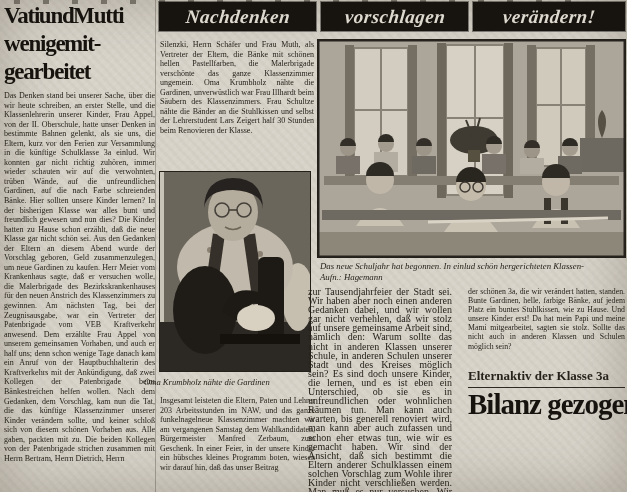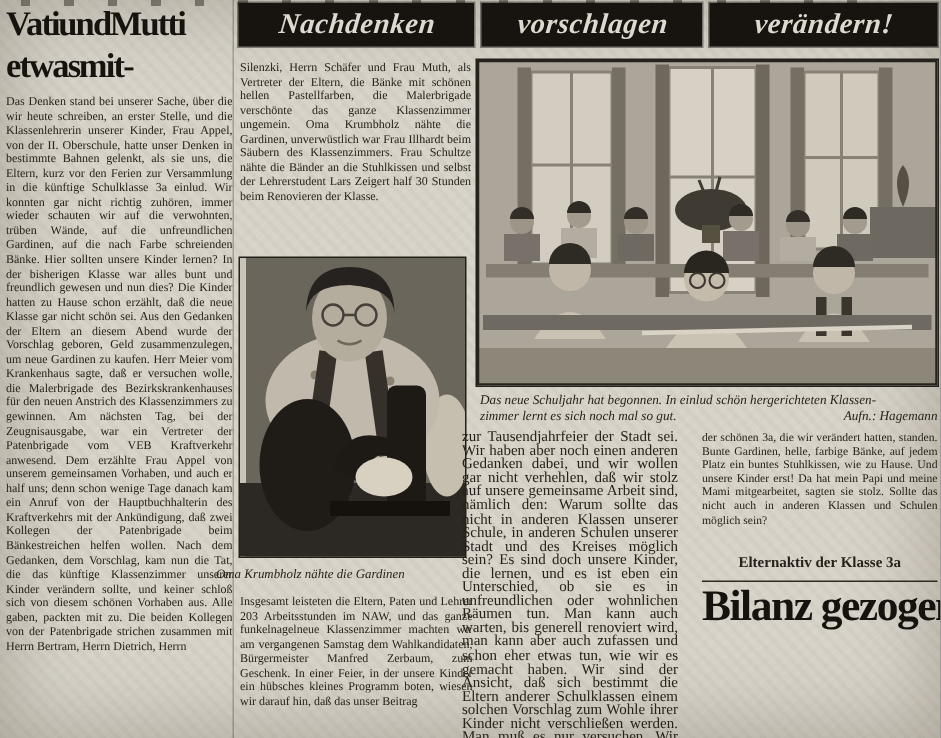--- a/index.html
+++ b/index.html
@@ -50,37 +50,38 @@
   
   .photo2{left:318px;top:40px;width:307px;height:217px;background:#aba59a;}
   .caption2{position:absolute;left:320px;top:261px;width:305px;font-style:italic;
     font-size:8.8px;line-height:11px;}
   .caption2 .l2{display:flex;justify-content:space-between;}
 
   
   .col-c{position:absolute;left:308px;top:287px;width:144px;height:206px;font-size:10px;line-height:9.1px;}
   .col-d{position:absolute;left:468px;top:287px;width:157px;}
   .col-d .d-text{height:81px;font-size:7.8px;line-height:9.1px;}
-  .signature{font-weight:bold;font-size:10px;line-height:11.5px;text-align:center;margin-top:2px;}
+  .signature{font-weight:bold;font-size:13px;line-height:11.5px;text-align:left;margin-top:2px;}
   .divider{height:1px;background:#2e2a23;margin:5px 0 3px 0;}
   .headline-2{font-weight:bold;color:var(--headline-ink);font-size:29px;line-height:26px;
     letter-spacing:-1px;white-space:nowrap;}
   .bilanz-text{margin-top:4px;height:56px;font-size:8px;line-height:9.4px;}
 </style>
 </head>
 <body>
 
 <div class="page">
   <div class="scan-dashes"></div>
   <div class="col-rule"></div>
 
   <div class="col-a">
     <h1 class="headline">
       <span>Vati und Mutti</span><br>
-      <span>etwas mit-</span><br>
+      <span>wenige mit-</span><br>
+      <span>gearbeitet</span>
     </h1>
     <p class="body-text">Das Denken stand bei unserer Sache, über die wir heute schreiben, an erster Stelle, und die Klassenlehrerin unserer Kinder, Frau Appel, von der II. Oberschule, hatte unser Denken in bestimmte Bahnen gelenkt, als sie uns, die Eltern, kurz vor den Ferien zur Versammlung in die künftige Schulklasse 3a einlud. Wir konnten gar nicht richtig zuhören, immer wieder schauten wir auf die verwohnten, trüben Wände, auf die unfreundlichen Gardinen, auf die nach Farbe schreienden Bänke. Hier sollten unsere Kinder lernen? In der bisherigen Klasse war alles bunt und freundlich gewesen und nun dies? Die Kinder hatten zu Hause schon erzählt, daß die neue Klasse gar nicht schön sei. Aus den Gedanken der Eltern an diesem Abend wurde der Vorschlag geboren, Geld zusammenzulegen, um neue Gardinen zu kaufen. Herr Meier vom Krankenhaus sagte, daß er versuchen wolle, die Malerbrigade des Bezirkskrankenhauses für den neuen Anstrich des Klassenzimmers zu gewinnen. Am nächsten Tag, bei der Zeugnisausgabe, war ein Vertreter der Patenbrigade vom VEB Kraftverkehr anwesend. Dem erzählte Frau Appel von unserem gemeinsamen Vorhaben, und auch er half uns; denn schon wenige Tage danach kam ein Anruf von der Hauptbuchhalterin des Kraftverkehrs mit der Ankündigung, daß zwei Kollegen der Patenbrigade beim Bänkestreichen helfen wollen. Nach dem Gedanken, dem Vorschlag, kam nun die Tat, die das künftige Klassenzimmer unserer Kinder verändern sollte, und keiner schloß sich von diesem schönen Vorhaben aus. Alle gaben, packten mit zu. Die beiden Kollegen von der Patenbrigade strichen zusammen mit Herrn Bertram, Herrn Dietrich, Herrn</p>
   </div>
 
   <div class="banner">
     <div class="banner-seg s1">
       <span>Nachdenken</span>
       </div>
     <div class="banner-seg s2">
       <span>vorschlagen</span>
@@ -190,21 +191,20 @@
       </g>
       <rect x="4" y="170" width="299" height="10" fill="#6f6a61"></rect>
       <rect x="0" y="192" width="307" height="25" fill="#8d8779"></rect>
       <line x1="110" y1="182" x2="290" y2="178" stroke="#d9d3c5" stroke-width="3"></line>
       <rect x="0" y="0" width="307" height="217" fill="none" stroke="#26231e" stroke-width="3"></rect>
     </svg>
   </div>
   <div class="caption2">
     <div class="l1">Das neue Schuljahr hat begonnen. In einlud schön hergerichteten Klassen-</div>
     <div class="l2">
-      <span>zimmer lernt es sich noch mal so gut.</span>
       <span>Aufn.: Hagemann</span>
     </div>
   </div>
 
   <p class="body-text col-c">zur Tausendjahrfeier der Stadt sei. Wir haben aber noch einen anderen Gedanken dabei, und wir wollen gar nicht verhehlen, daß wir stolz auf unsere gemeinsame Arbeit sind, nämlich den: Warum sollte das nicht in anderen Klassen unserer Schule, in anderen Schulen unserer Stadt und des Kreises möglich sein? Es sind doch unsere Kinder, die lernen, und es ist eben ein Unterschied, ob sie es in unfreundlichen oder wohnlichen Räumen tun. Man kann auch warten, bis generell renoviert wird, man kann aber auch zufassen und schon eher etwas tun, wie wir es gemacht haben. Wir sind der Ansicht, daß sich bestimmt die Eltern anderer Schulklassen einem solchen Vorschlag zum Wohle ihrer Kinder nicht verschließen werden. Man muß es nur versuchen. Wir alle freuten uns sehr, als wir das erste Mal in</p>
 
   <div class="col-d">
     <p class="body-text d-text">der schönen 3a, die wir verändert hatten, standen. Bunte Gardinen, helle, farbige Bänke, auf jedem Platz ein buntes Stuhlkissen, wie zu Hause. Und unsere Kinder erst! Da hat mein Papi und meine Mami mitgearbeitet, sagten sie stolz. Sollte das nicht auch in anderen Klassen und Schulen möglich sein?</p>
     <div class="signature">
       <div>Elternaktiv der Klasse 3a</div>

